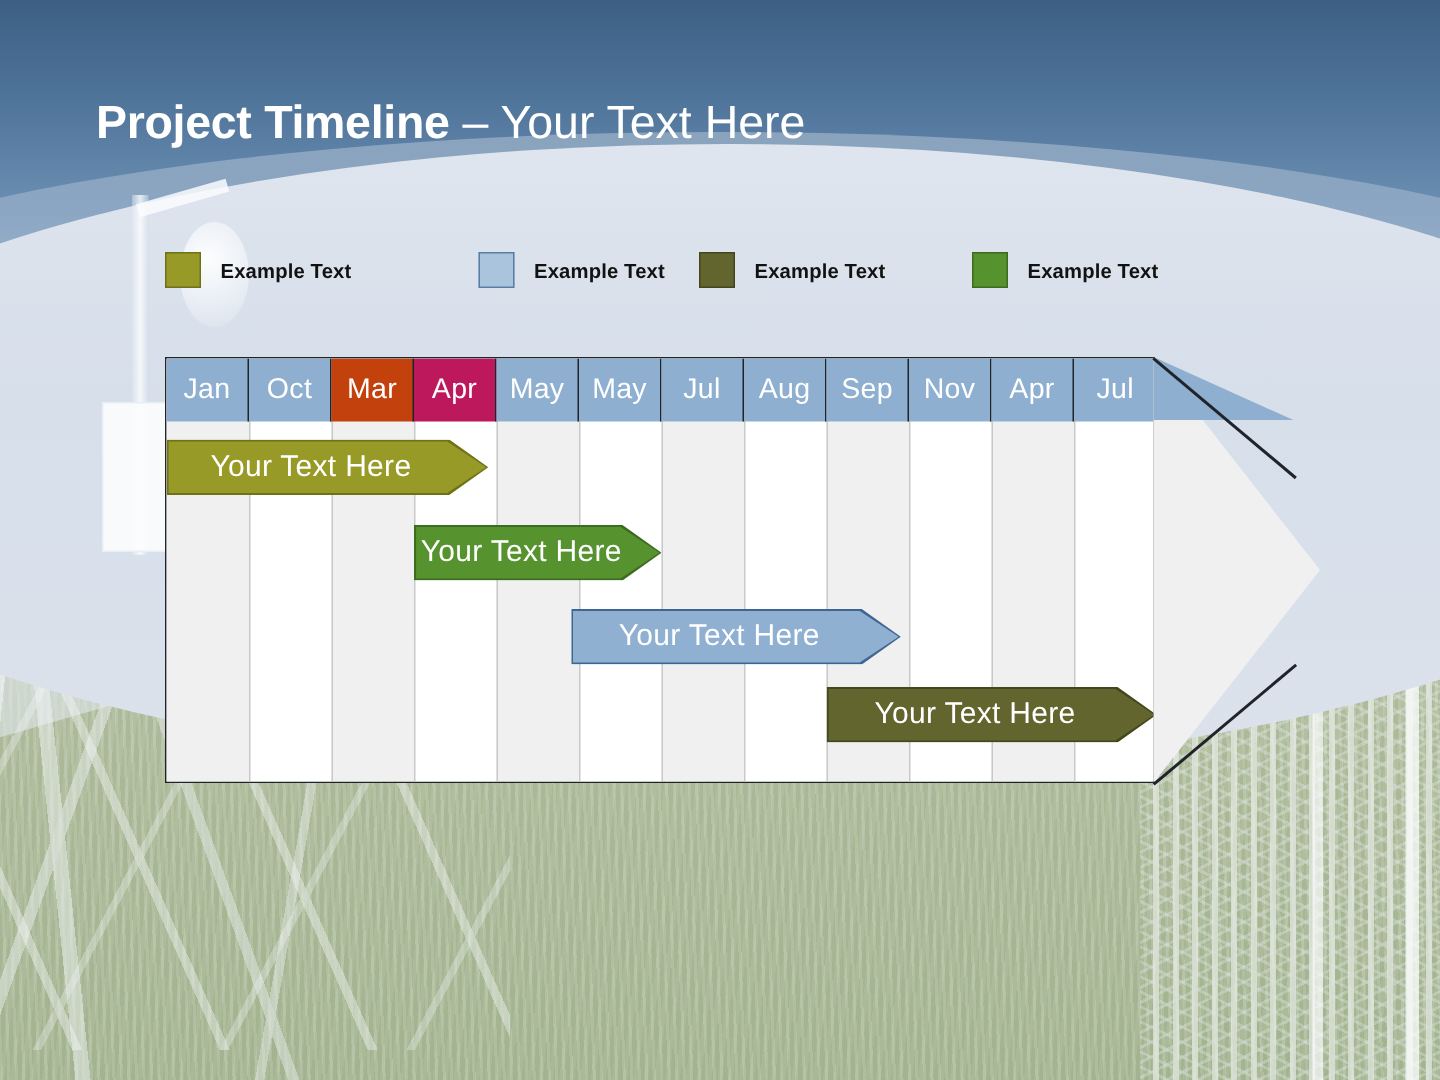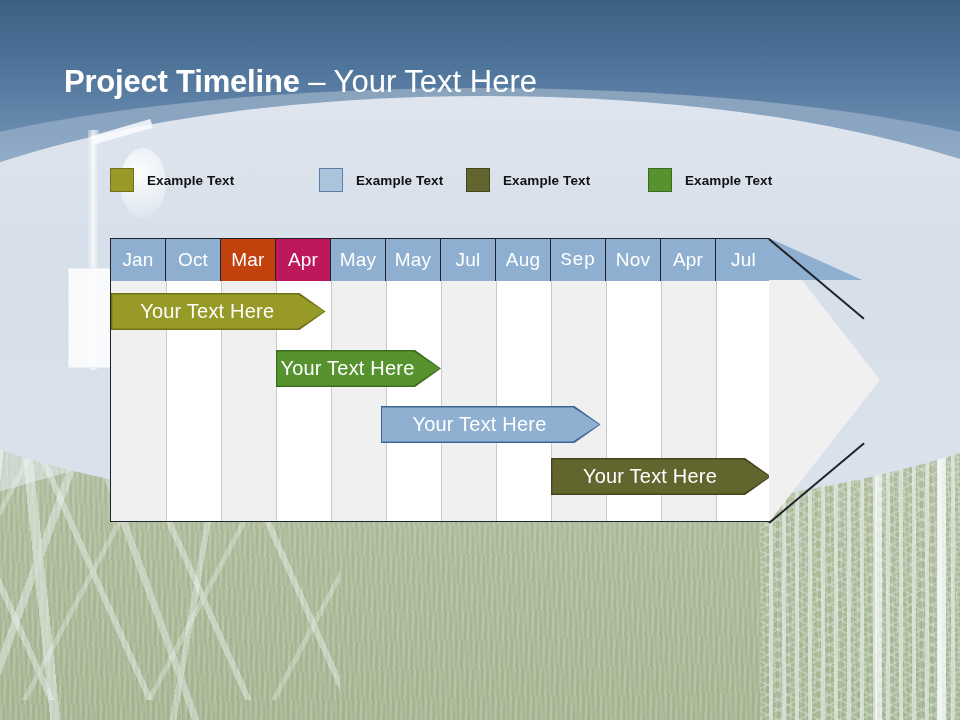--- a/index.html
+++ b/index.html
@@ -252,21 +252,21 @@
         </div>
       <div class="header-row" id="monthHeader">
           <div class="month-cell" style="background: rgb(142, 175, 208);">Jan</div>
           <div class="month-cell" style="background: rgb(142, 175, 208);">Oct</div>
           <div class="month-cell" style="background: #c2410c;">Mar</div>
           <div class="month-cell" style="background: #be185d;">Apr</div>
           <div class="month-cell" style="background: rgb(142, 175, 208); text-align: center;">May</div>
           <div class="month-cell" style="background: rgb(142, 175, 208);">May</div>
           <div class="month-cell" style="background: rgb(142, 175, 208);">Jul</div>
           <div class="month-cell" style="background: rgb(142, 175, 208);">Aug</div>
-          <div class="month-cell" style="background: rgb(142, 175, 208); font-family: Liberation Mono, monospace;">Sep</div>
+          <div class="month-cell" style="background: rgb(142, 175, 208);">Sep</div>
           <div class="month-cell" style="background: rgb(142, 175, 208);">Nov</div>
           <div class="month-cell" style="background: rgb(142, 175, 208);">Apr</div>
           <div class="month-cell" style="background: rgb(142, 175, 208);">Jul</div>
         </div>
       <div id="bars">
           <div class="bar" style="left: 0px; top: 54px; width: 214.5px;">
             <div class="bar-border" style="background: rgb(111, 113, 25);"></div>
             <div class="bar-shape" style="background: rgb(152, 154, 39); inset: 1.4px;"></div>
             <div class="bar-label" style="color: rgb(255, 255, 255);">Your  Text Here</div>
           </div>

